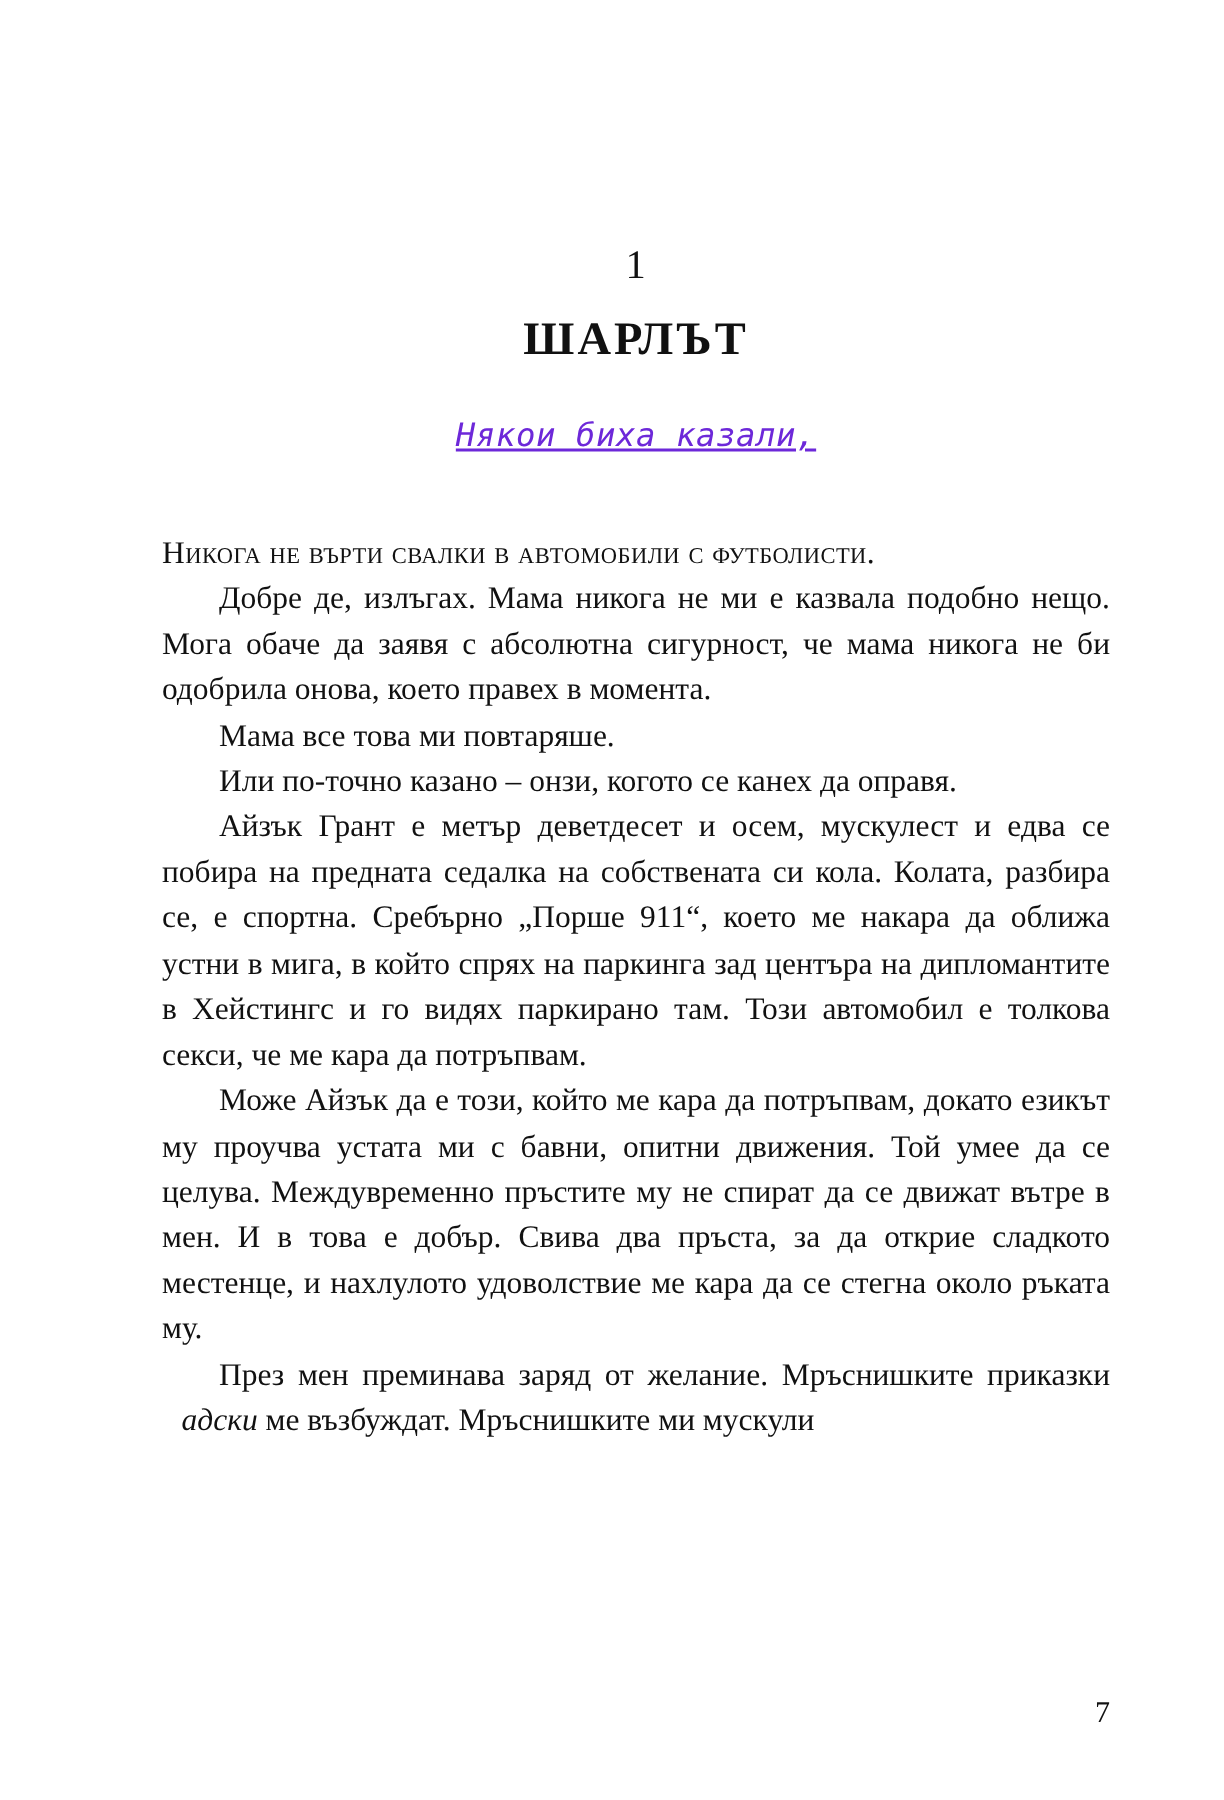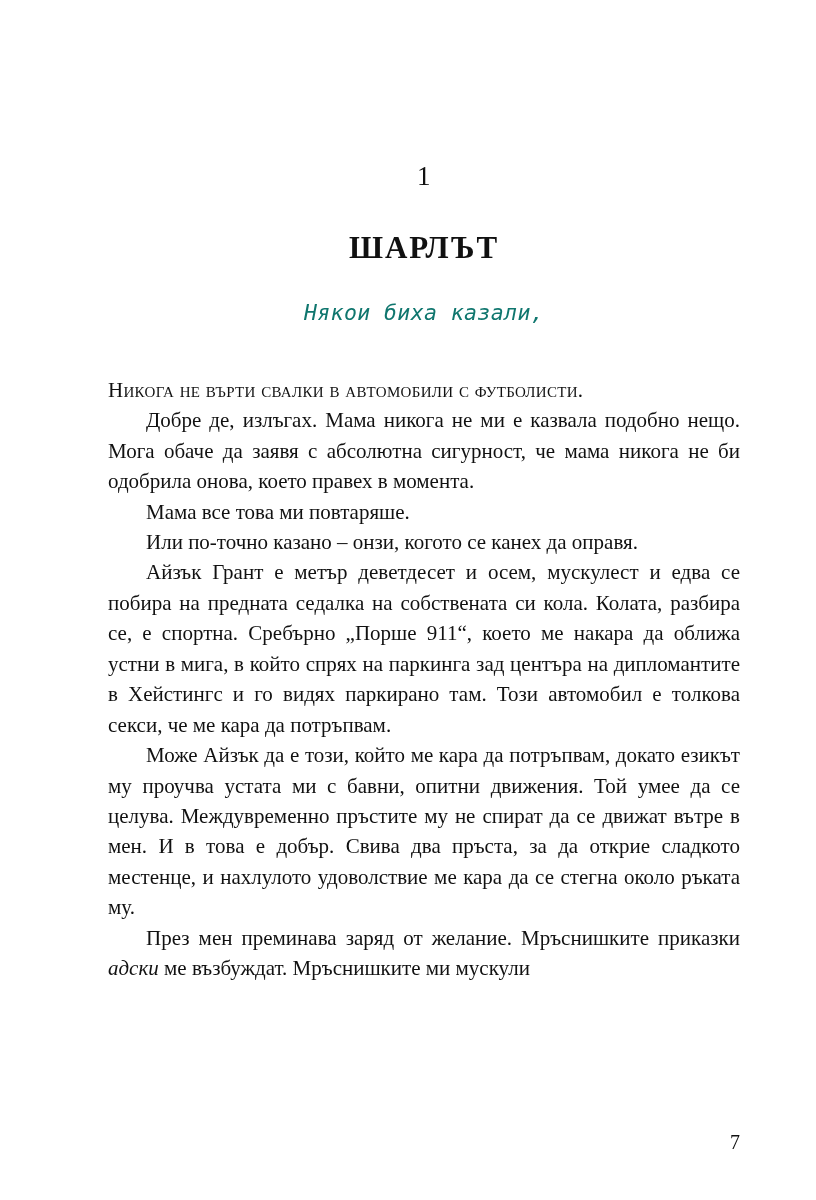--- a/index.html
+++ b/index.html
@@ -29,32 +29,33 @@
     font-size: 27px;
     margin-top: 163px;
     line-height: 1;
     letter-spacing: 0.5px;
   }
   .chapter-title {
     text-align: center;
     font-size: 31px;
     font-weight: bold;
     letter-spacing: 2px;
-    margin-top: 42px;
+    margin-top: 20px;
     line-height: 1;
   }
   .chapter-subtitle {
     text-align: center;
     font-family: "DejaVu Sans Mono", "Liberation Mono", monospace;
     font-style: italic;
     font-size: 21.5px;
     line-height: 1.48;
     margin-top: 34px;
     letter-spacing: 0.4px;
-    color: #0f766e;
+    color: #6d28d9;
+    text-decoration: underline;
   }
   .body-text {
     margin-top: 46px;
     font-size: 21px;
     line-height: 1.45;
     text-align: justify;
     text-justify: inter-word;
     hyphens: manual;
   }
   .body-text p {
@@ -62,20 +63,21 @@
     text-indent: 38px;
   }
   .body-text p.first {
     text-indent: 0;
   }
   .smallcaps-line {
     font-variant: small-caps;
     letter-spacing: 0.3px;
   }
   em.ital {
+    margin-left: 13px;
   }
   .folio {
     position: absolute;
     right: 76px;
     bottom: 46px;
     font-size: 20px;
   }
 </style>
 </head>
 <body>

